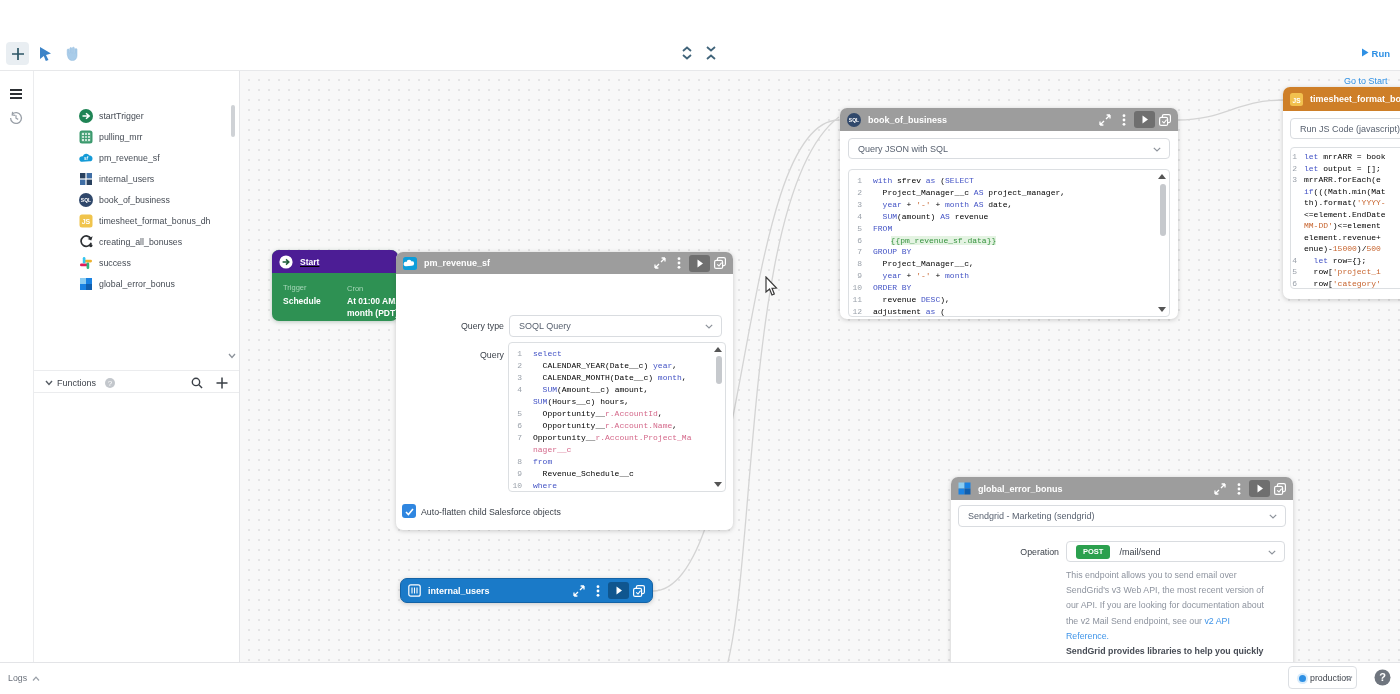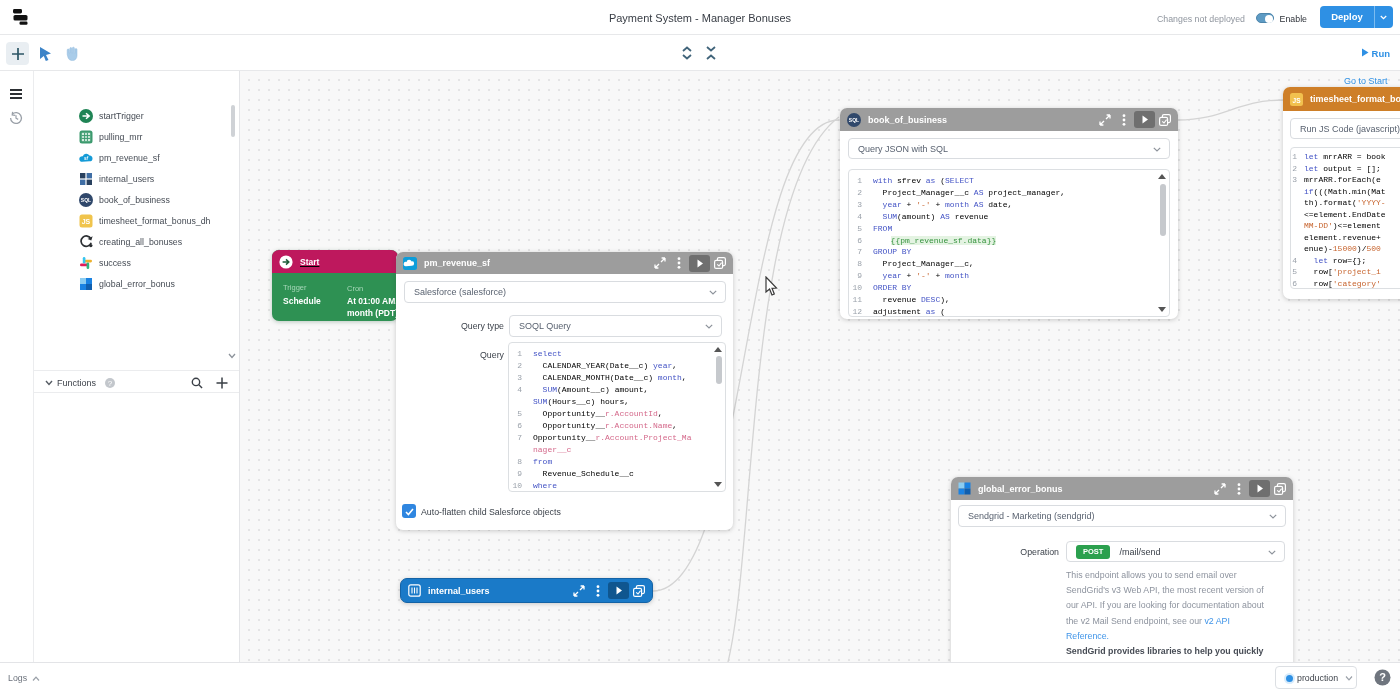--- a/index.html
+++ b/index.html
@@ -53,36 +53,36 @@
 .ln { width:24px; text-align:right; padding-right:11px; color:#9ba2ab; flex:none; }
 .k { color:#4353c5; } 
 .s { color:#c7642e; } 
 .r { color:#d4688a; } 
 .g { color:#36933f; background:#e4f3e2;margin-left:8px; } 
 .lbl { font-size:8.8px; color:#3c424b; text-align:right; }
 
 
 #footer { position:absolute; left:0; top:662px; width:1400px; height:32px; background:#fff; border-top:1px solid #e3e4e7; z-index:30; }
 #logs { position:absolute; left:8px; top:10px; font-size:8.8px; color:#6c727c; }
-#envpill { position:absolute; right:43px; top:3px; width:82px; height:23px; border:1px solid #dcdfe3; border-radius:4px; background:#fff; }
+#envpill { position:absolute; right:43px; top:3px; width:69px; height:23px; border:1px solid #dcdfe3; border-radius:4px; background:#fff; }
 </style>
 </head>
 <body>
 <div id="app">
 
   <div id="canvas">
     <svg id="edges" width="1160" height="591" viewBox="0 0 1160 591" fill="none">
       <path d="M 413 520 C 510 520 498 49 599 49" stroke="#d4d4d4" stroke-width="1.3"></path>
       <path d="M 487 595 C 517 480 505 115 599 46" stroke="#d4d4d4" stroke-width="1.3"></path>
       <path d="M 938 49 C 985 49 996 29 1044 29" stroke="#d4d4d4" stroke-width="1.3"></path>
     </svg>
     <div style="position:absolute;left:1104px;top:5px;font-size:9px;font-weight:normal;color:#2e90e4;">Go to Start</div>
 
     <div class="node" style="left:32px;top:179px;width:126px;height:71px;background:#2e9153;box-shadow:0 1px 4px rgba(40,90,60,.3);">
-      <div class="nhead" style="background:#be185d;border-radius:7px 7px 0 0;text-decoration:underline;">
+      <div class="nhead" style="background:#4c1d95;border-radius:7px 7px 0 0;text-decoration:underline;">
         <svg width="14" height="14" viewBox="0 0 14 14">
             <circle cx="7" cy="7" r="6.6" fill="#fff"></circle>
             <path d="M3.6 7 H9.4 M7 4.4 L9.8 7 L7 9.6" stroke="#1d5c38" stroke-width="1.5" fill="none"></path>
           </svg>
         <span class="ttl" style="font-size:8.5px;">Start</span>
       </div>
       <div style="position:absolute;left:11px;top:33px;font-size:7.5px;color:#a8d8ba;">Trigger</div>
       <div style="position:absolute;left:11px;top:46px;font-size:8.5px;font-weight:bold;color:#fff;">Schedule</div>
       <div style="position:absolute;left:75px;top:34px;font-size:7.5px;color:#a8d8ba;">Cron</div>
       <div style="position:absolute;left:75px;top:46px;font-size:8.5px;font-weight:bold;color:#fff;white-space:nowrap;">At 01:00 AM, on day 1 of the</div>
@@ -110,24 +110,20 @@
                 <path d="M1.5 0.5 L7 4.5 L1.5 8.5Z" fill="#fff"></path>
               </svg>
             </div>
           <svg width="12" height="12" viewBox="0 0 12 12">
               <rect x="3.4" y="0.6" width="8" height="8" rx="1.5" stroke="#fff" stroke-width="1.2" fill="none"></rect>
               <rect x="0.6" y="3.4" width="8" height="8" rx="1.5" stroke="#fff" stroke-width="1.2" fill="#9d9d9d"></rect>
               <path d="M3.2 7.4 L5 9 L7.6 5.6" stroke="#fff" stroke-width="1.1" fill="none"></path>
             </svg>
         </div>
       </div>
-      <div class="dd" style="position:absolute;left:8px;top:29px;width:322px;">Salesforce (salesforce)
-        <svg class="chev" viewBox="0 0 8 5">
-            <path d="M0.8 0.8 L4 4 L7.2 0.8" stroke="#8d939b" stroke-width="1.2" fill="none"></path>
-          </svg></div>
       <div class="lbl" style="position:absolute;left:0;top:69px;width:108px;">Query type</div>
       <div class="dd" style="position:absolute;left:113px;top:63px;width:213px;">SOQL Query
         <svg class="chev" viewBox="0 0 8 5">
             <path d="M0.8 0.8 L4 4 L7.2 0.8" stroke="#8d939b" stroke-width="1.2" fill="none"></path>
           </svg></div>
       <div class="lbl" style="position:absolute;left:0;top:98px;width:108px;">Query</div>
       <div class="editor" style="position:absolute;left:112px;top:90px;width:218px;height:150px;padding-top:5px;">
         <div class="cl"><span class="ln">1</span><span><span class="k">select</span></span></div>
         <div class="cl"><span class="ln">2</span><span>  CALENDAR_YEAR(Date__c) <span class="k">year</span>,</span></div>
         <div class="cl"><span class="ln">3</span><span>  CALENDAR_MONTH(Date__c) <span class="k">month</span>,</span></div>
@@ -315,39 +311,20 @@
         the v2 Mail Send endpoint, see our <span style="color:#3f94e8;">v2 API</span><br>
         <span style="color:#3f94e8;">Reference.</span><br>
         <span style="color:#474c55;font-weight:bold;">SendGrid provides libraries to help you quickly</span>
       </div>
     </div>
     <svg style="position:absolute;left:523px;top:205px;" width="16" height="22" viewBox="0 0 16 22">
         <path d="M3 1 L3 16 L6.6 13 L9 19 L11.3 18 L9 12.3 L13.5 12Z" fill="#fff" stroke="#3a3a3a" stroke-width="1.2"></path>
       </svg>
   </div>
 
-  <div id="topbar">
-    <svg style="position:absolute;left:13px;top:9px;" width="16" height="16" viewBox="0 0 16 16">
-        <rect x="0" y="0" width="9" height="4.5" rx="1.4" fill="#111"></rect>
-        <rect x="0.5" y="6" width="14" height="5.5" rx="1.6" fill="#111"></rect>
-        <rect x="6.5" y="12.5" width="8" height="3.2" rx="1.2" fill="#111"></rect>
-      </svg>
-    <div id="title">Payment System - Manager Bonuses</div>
-    <div id="changes">Changes not deployed</div>
-    <div id="toggle">
-        <div class="knob"></div>
-      </div>
-    <div id="enlbl">Enable</div>
-    <div id="deploy">Deploy</div>
-    <div id="deploy2">
-        <svg class="chev" style="position:absolute;left:5px;top:8px;" width="9" height="6" viewBox="0 0 9 6">
-          <path d="M1 1 L4.5 4.5 L8 1" stroke="#fff" stroke-width="1.6" fill="none"></path>
-        </svg>
-      </div>
-  </div>
 
   <div id="toolbar">
     <div class="tbtn" style="left:6px;background:#e9eef2;"></div>
     <svg style="position:absolute;left:11px;top:12px;" width="14" height="14" viewBox="0 0 14 14">
         <path d="M7 1 V13 M1 7 H13" stroke="#2c5666" stroke-width="1.7"></path>
       </svg>
     <svg style="position:absolute;left:38px;top:11px;" width="15" height="16" viewBox="0 0 15 16">
         <path d="M2 1 L13 7.5 L8 9 L10.5 14 L7.8 15 L5.8 10 L2 13Z" fill="#3d84c8"></path>
       </svg>
     <svg style="position:absolute;left:65px;top:11px;" width="14" height="15" viewBox="0 0 14 15">

